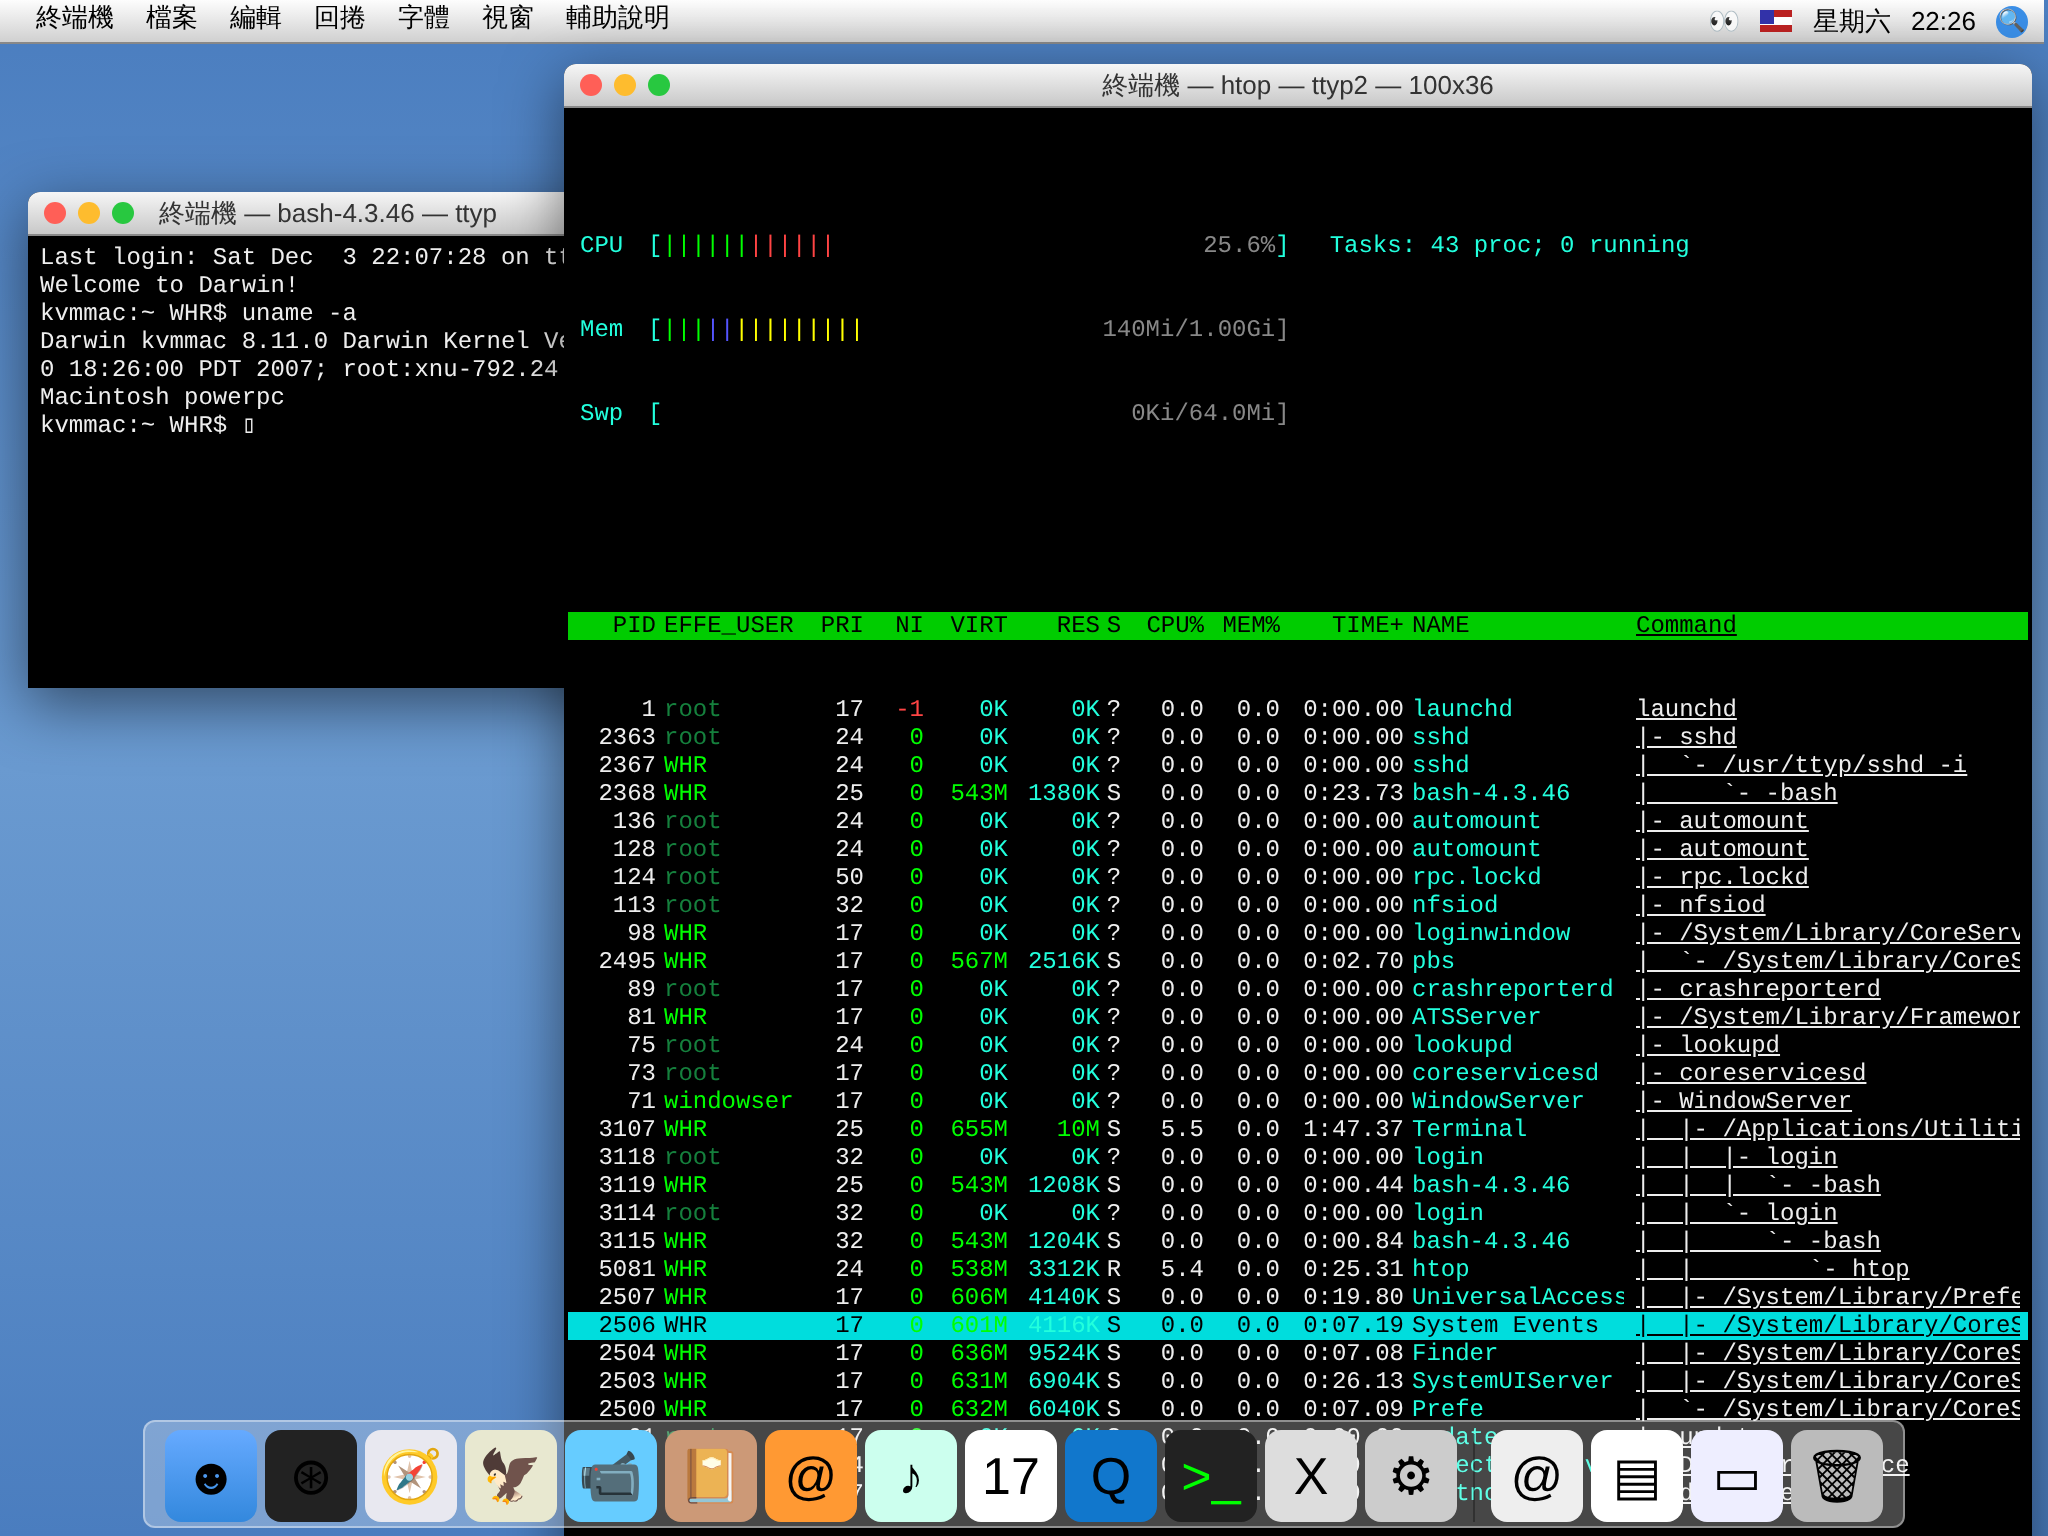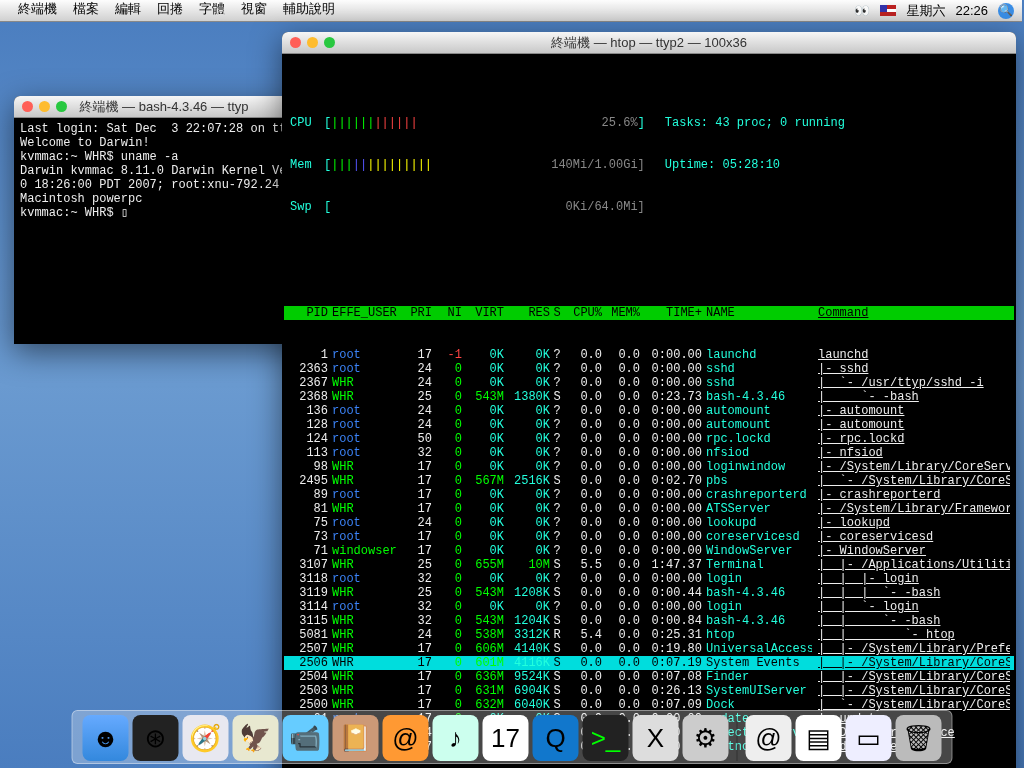--- a/index.html
+++ b/index.html
@@ -49,21 +49,21 @@
 .bash-win { left:14px; top:96px; width:300px; }
 .bash-body { height: 226px; }
 
 .htop-win { left:282px; top:32px; width:734px; }
 .htop-body { padding:4px 2px; }
 
 
 .c-cyan{color:#2fd;}
 .c-green{color:#0f0;}
 .c-grey{color:#aaa;}
-.c-white{color:#3b82f6;}
+.c-white{color:#15803d;}
 .c-red{color:#f44;}
 .c-yellow{color:#ff0;}
 .c-blue{color:#55f;}
 .bg-green{background:#0c0;color:#000;}
 .bg-cyan{background:#0dd;color:#000;}
 .htop-header{display:flex;gap:20px;padding:2px 6px;}
 .htop-header .col{flex:1;}
 .meter{display:flex;}
 .meter .label{color:#2fd;width:34px;}
 .meter .bar{flex:0 0 220px;}
@@ -161,21 +161,20 @@
   </div>
   <div class="term-body htop-body">
     <div class="htop-header">
       <div class="col">
         <div class="meter"><span class="label">CPU</span><span class="c-cyan">[</span><span class="bar"><span class="c-green">||||||</span><span class="c-red">||||||</span></span><span class="val c-grey">25.6%</span><span class="c-cyan">]</span></div>
         <div class="meter"><span class="label">Mem</span><span class="c-cyan">[</span><span class="bar"><span class="c-green">|||</span><span class="c-blue">||</span><span class="c-yellow">|||||||||</span></span><span class="val c-grey">140Mi/1.00Gi]</span></div>
         <div class="meter"><span class="label">Swp</span><span class="c-cyan">[</span><span class="bar"></span><span class="val c-grey">0Ki/64.0Mi]</span></div>
       </div>
       <div class="col c-cyan">
         <div>Tasks: 43 proc; 0 running</div>
-        <div>Uptime: 05:28:10</div>
       </div>
     </div>
     <div style="height:6px"></div>
     <div class="proc-row bg-green col-headers">
       <span class="col-pid">PID</span>
       <span class="col-user">EFFE_USER</span>
       <span class="col-pri">PRI</span>
       <span class="col-ni">NI</span>
       <span class="col-virt">VIRT</span>
       <span class="col-res">RES</span>
@@ -515,21 +514,21 @@
     <span class="col-pid">2500</span>
     <span class="col-user c-green">WHR</span>
     <span class="col-pri">17</span>
     <span class="col-ni c-green">0</span>
     <span class="col-virt c-green">632M</span>
     <span class="col-res c-cyan">6040K</span>
     <span class="col-s">S</span>
     <span class="col-cpu">0.0</span>
     <span class="col-mem">0.0</span>
     <span class="col-time">0:07.09</span>
-    <span class="col-name c-cyan">Dock</span>
+    <span class="col-name c-cyan">Prefe</span>
     <span class="col-cmd">|  `- /System/Library/CoreS</span>
   </div><div class="proc-row">
     <span class="col-pid">61</span>
     <span class="col-user c-white">root</span>
     <span class="col-pri">17</span>
     <span class="col-ni c-green">0</span>
     <span class="col-virt c-cyan">0K</span>
     <span class="col-res c-cyan">0K</span>
     <span class="col-s">?</span>
     <span class="col-cpu">0.0</span>

